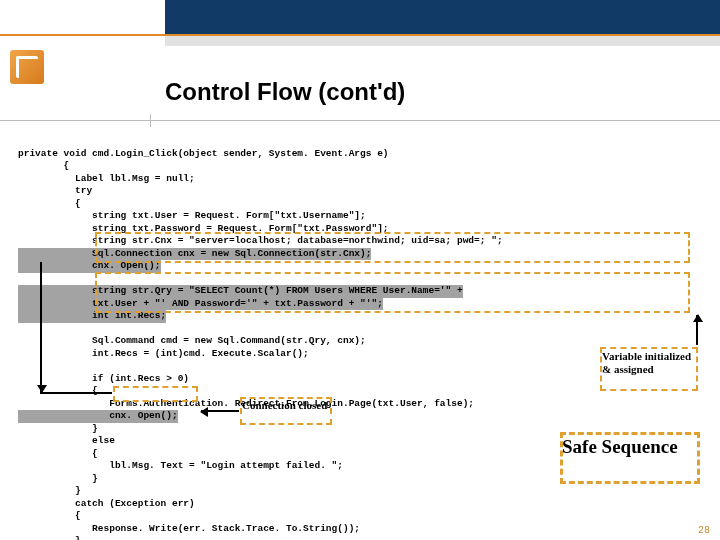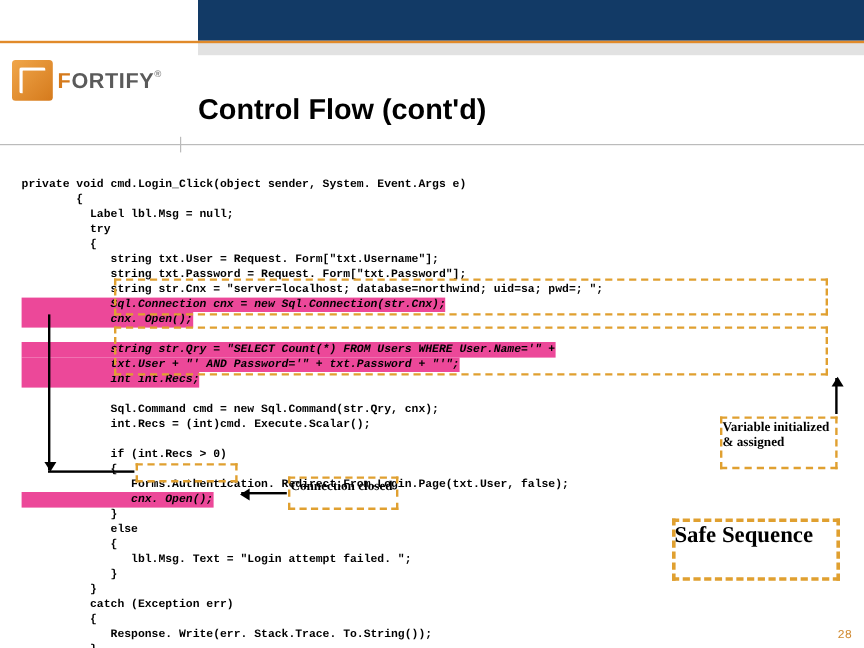--- a/index.html
+++ b/index.html
@@ -116,37 +116,33 @@
     border-top: 5px solid transparent;
     border-bottom: 5px solid transparent;
     border-right: 8px solid #000;
   }
   .slidenum {
     position: absolute;
     bottom: 4px; right: 10px;
     font-size: 10px; color: #d08a30; font-family: Liberation Mono, monospace;
   }
   .hl {
-    background: #ec4899;
+    background: #a3a3a3;
     display: inline-block;
-    font-style: italic;
   }
 </style>
 </head>
 <body>
 
 <div class="top-bar"></div>
 <div class="top-bar-grey"></div>
 <div class="orange-rule"></div>
 
 <div class="logo">
   <div class="logo-mark"></div>
-  <div class="logo-text">
-    <span class="orange">F</span><span>ORTIFY</span><span class="logo-r">®</span>
-  </div>
 </div>
 
 <div class="title">Control Flow (cont'd)</div>
 <div class="bottom-rule"></div>
 <div class="bottom-rule-sep"></div>
 
 <div class="code">
 <span>private void cmd.Login_Click(object sender, System. Event.Args e)</span>
 <span>        {</span>
 <span>          Label lbl.Msg = null;</span>

